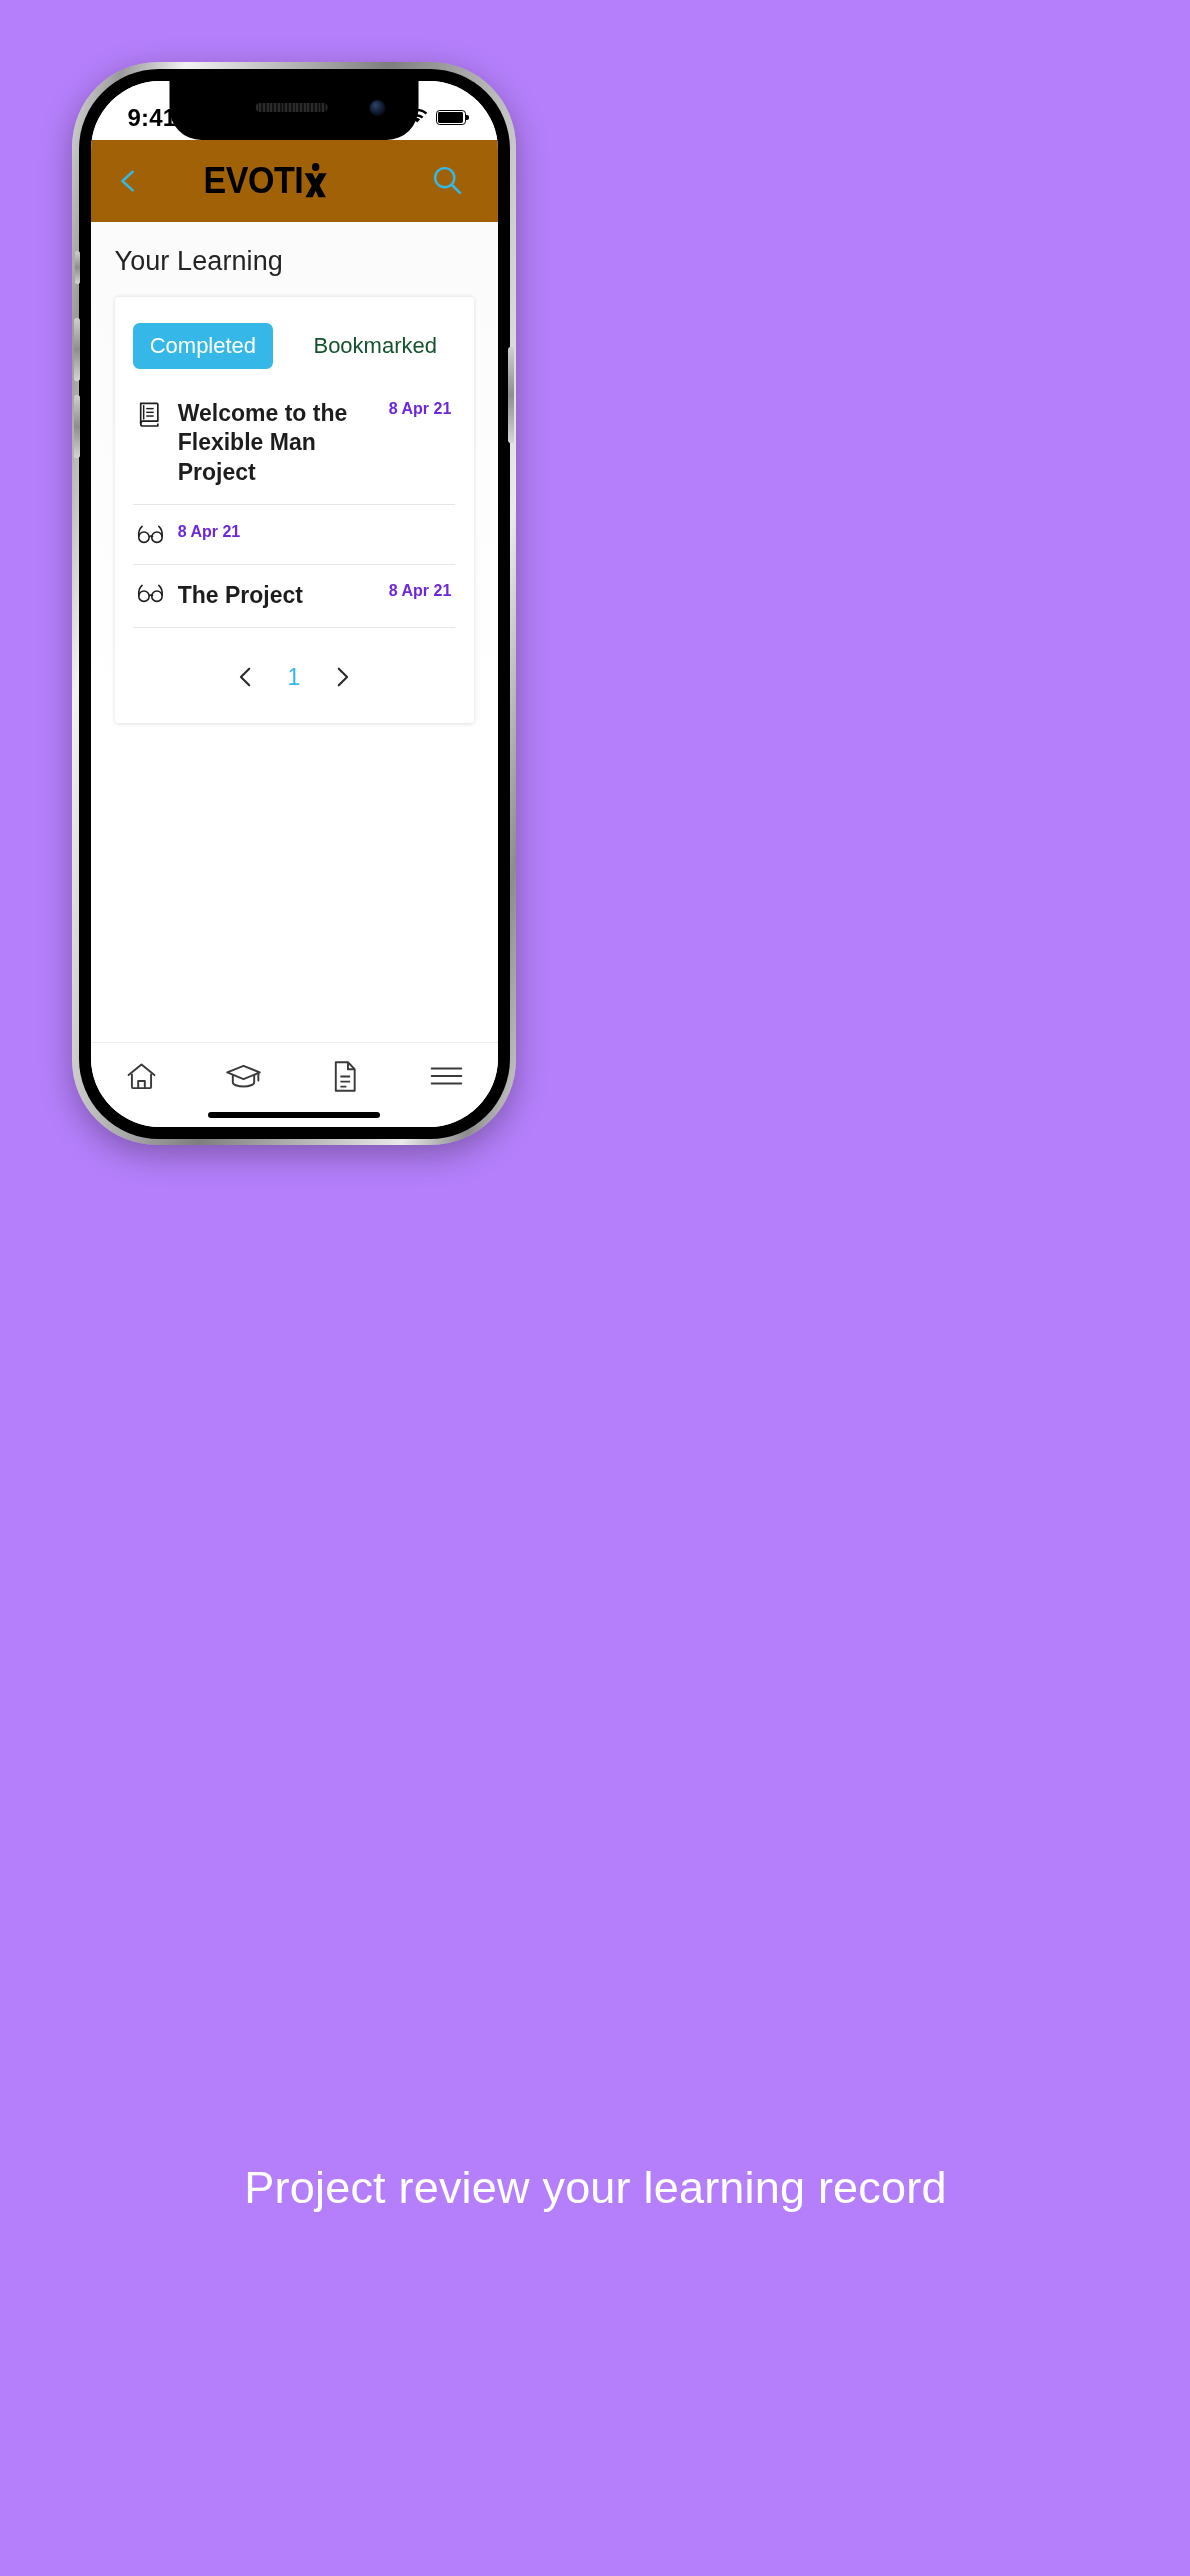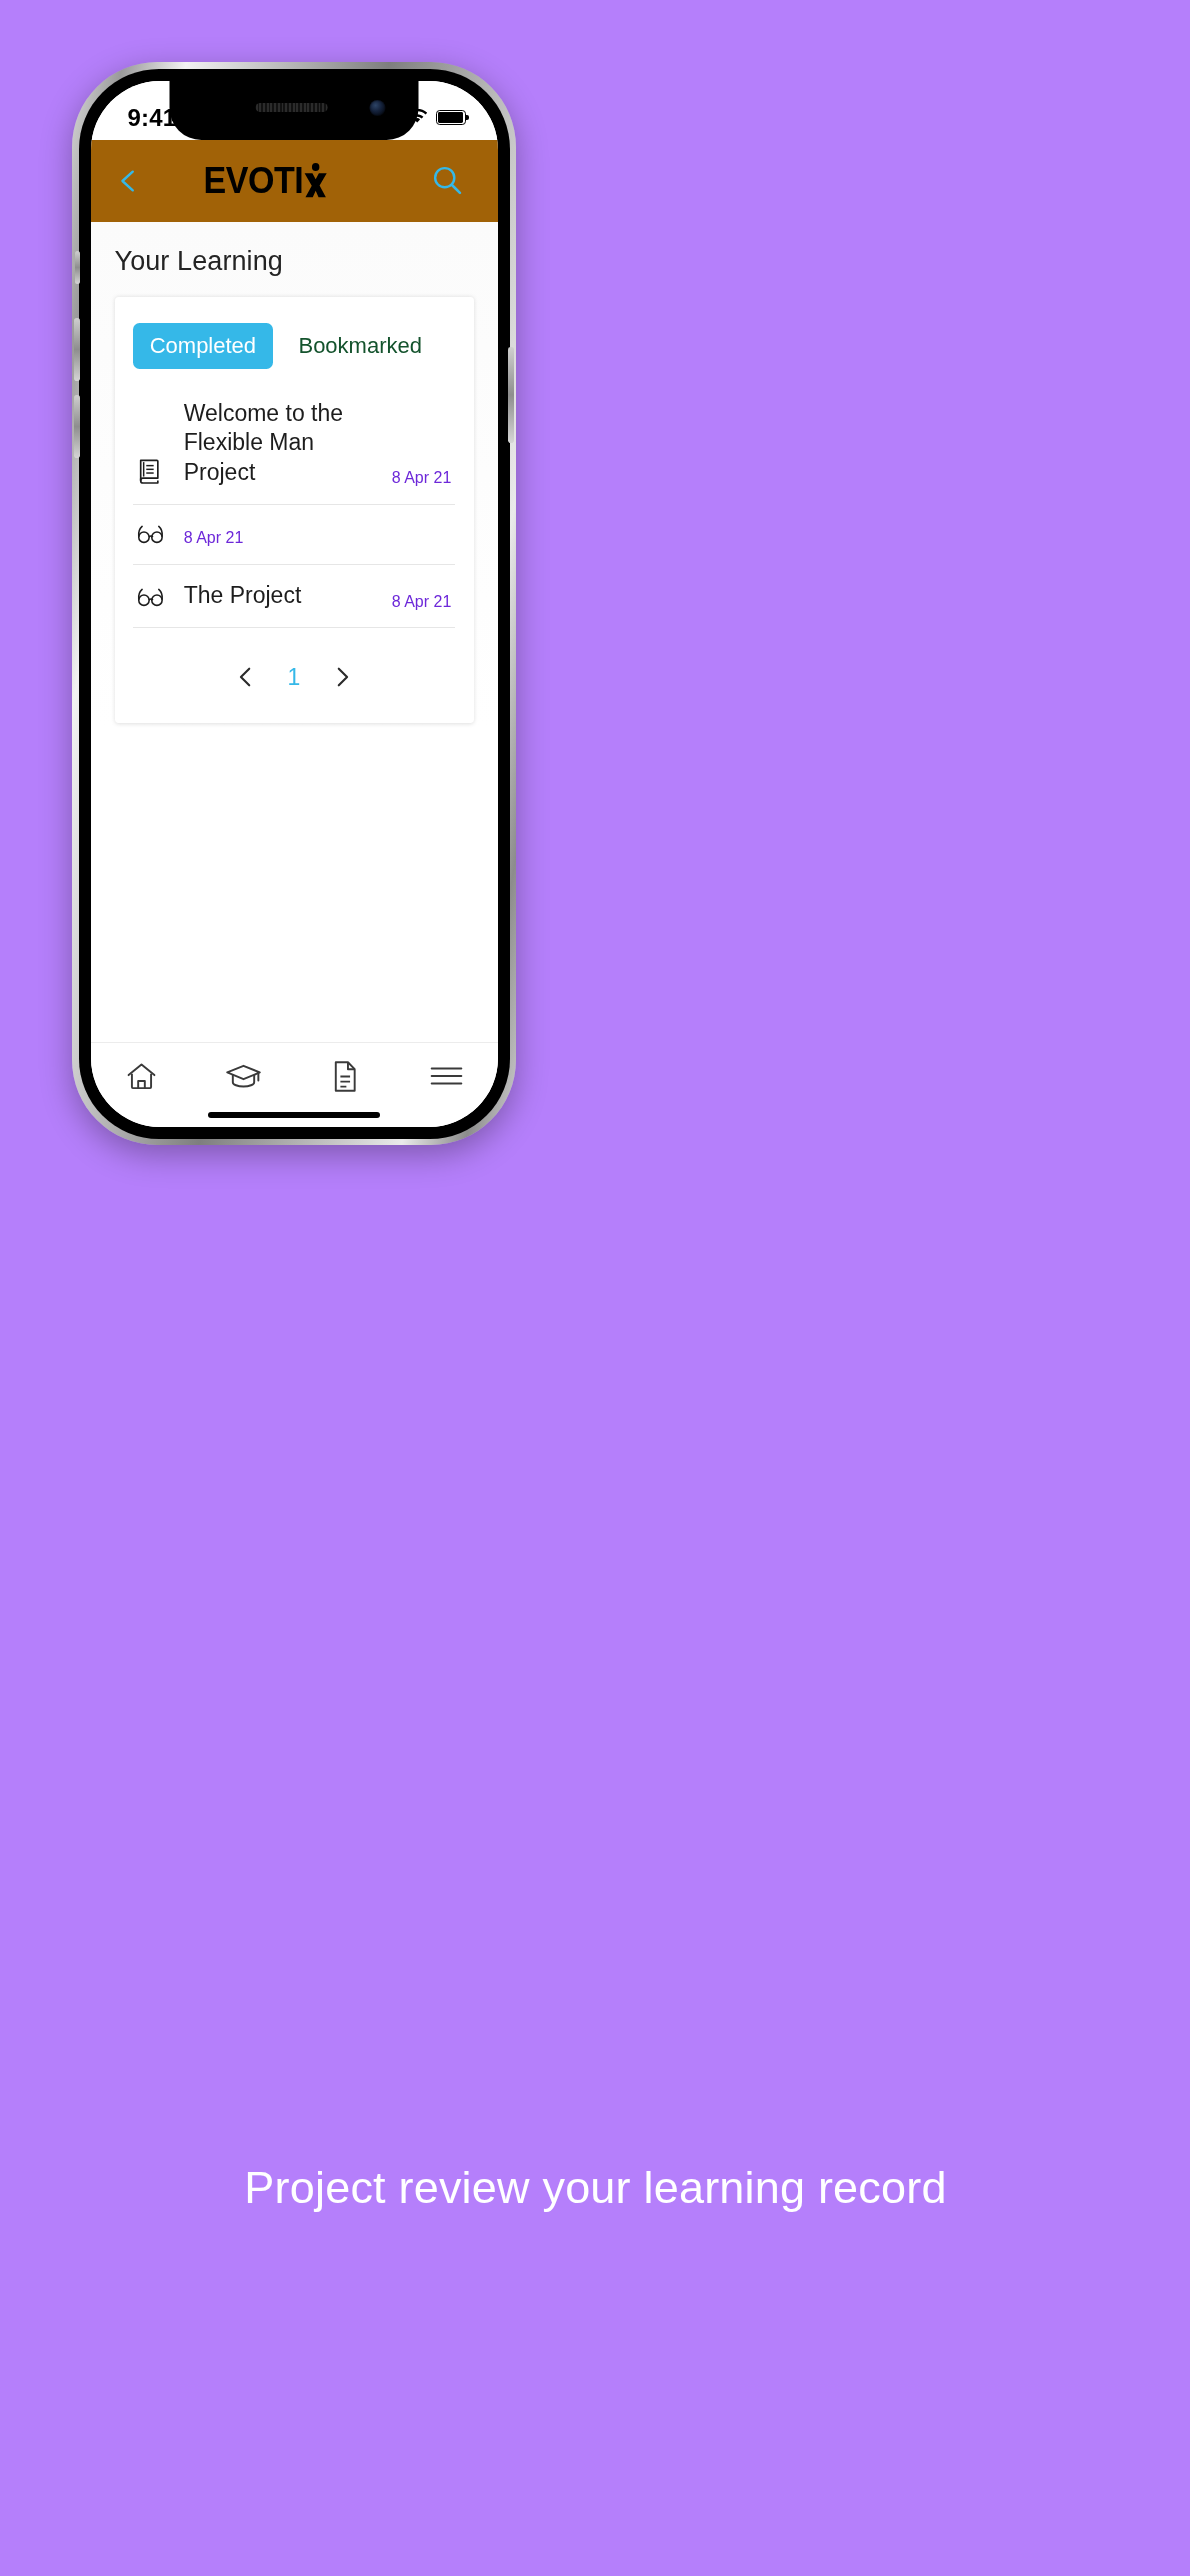--- a/index.html
+++ b/index.html
@@ -121,32 +121,33 @@
   }
 
   #learning-card{
     margin:0 24px;
     background:#fff;
     border-radius:3.7px;
     box-shadow:0 0.9px 4.6px rgba(0,0,0,.13);
     padding:20.4px 18.5px 32px 18.5px;
   }
 
-  #tabs{ display:flex; align-items:center; gap:9px; padding:5.6px 0 13px 0; }
+  #tabs{ display:flex; align-items:center; gap:24px; padding:5.6px 0 13px 0; }
   .tab{
     font-size:22px; padding:10.2px 16.7px; border-radius:6.5px;
     color:#14532d; white-space:nowrap;
   }
   .tab.active{ background:#35b8e8; color:#ffffff; }
 
   .list-row{
-    display:flex; align-items:flex-end;
+    display:flex; align-items:flex-start;
     padding:16.7px 3.7px 16.7px 3.7px;
     border-bottom:0.9px solid #e6e6e6;
-    gap:19px;
+    gap:13px;
+    font-weight:bold;
   }
   .row-icon{ flex:0 0 auto; width:28px; padding-top:1.9px; }
   .row-title{ flex:1 1 auto; font-size:23px; color:#1d1d1d; line-height:1.28; padding-right:7.4px; }
   .row-date{ flex:0 0 auto; font-size:16px; color:#6d28d9; white-space:nowrap; padding-top:0.9px; }
 
   #pagination{
     display:flex; align-items:center; justify-content:center;
     gap:28px; padding-top:35px;
   }
   #page-number{ font-size:23px; color:#35b8e8; }

